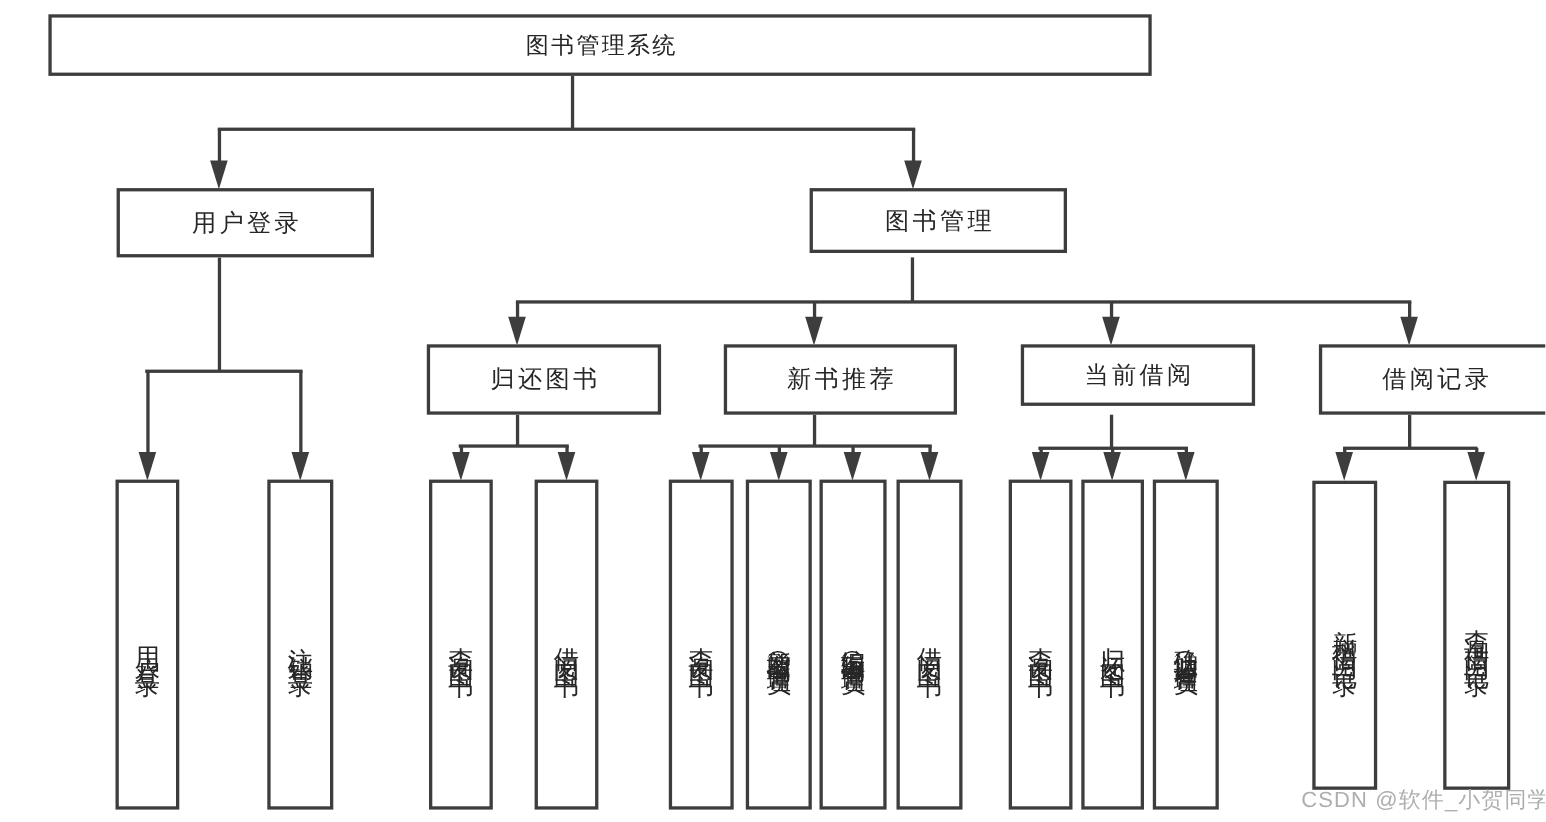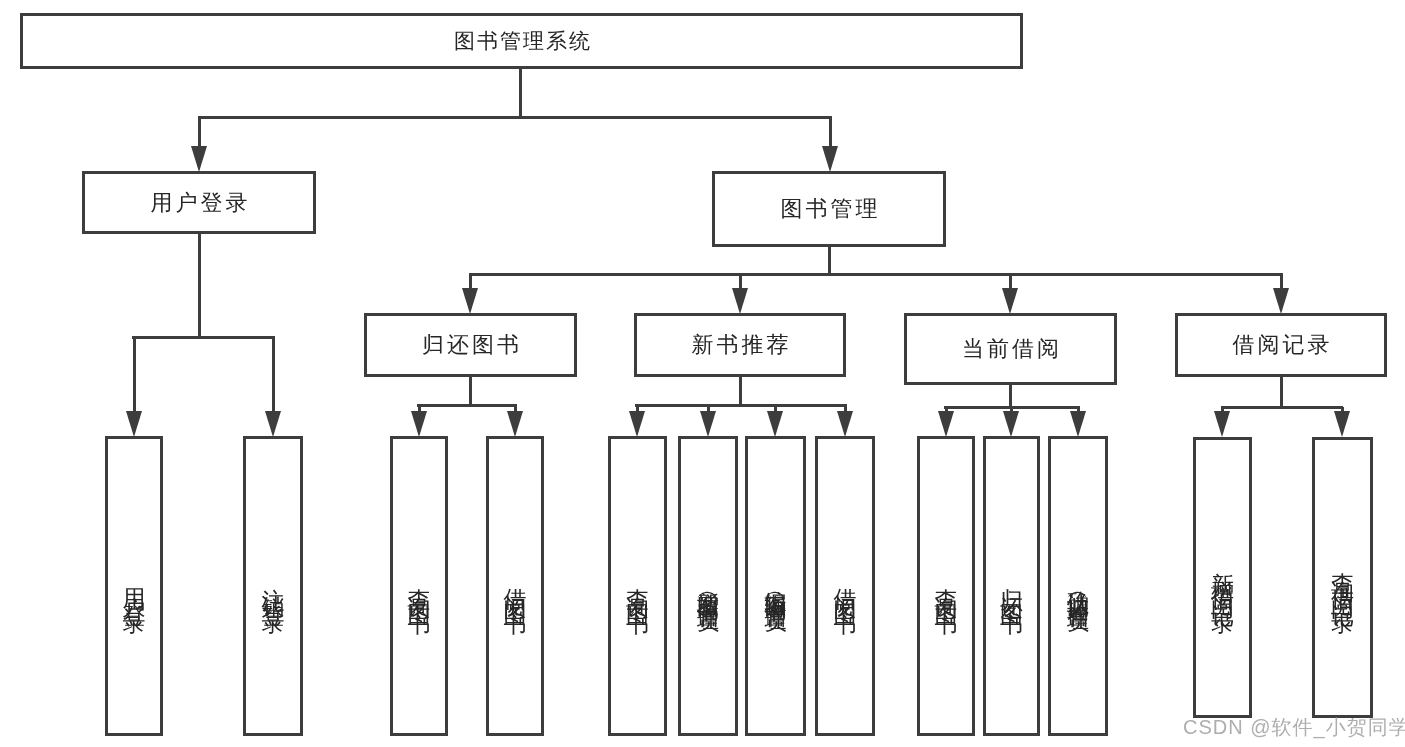--- a/index.html
+++ b/index.html
@@ -7,21 +7,21 @@
     position:relative;width:1405px;height:747px;background:#ffffff;
     font-family:"Liberation Sans","DejaVu Sans",sans-serif;
     overflow:hidden;
   }
   .node{
     position:absolute;box-sizing:border-box;
     border:3px solid #3d3d3d;background:#ffffff;
     display:flex;align-items:center;justify-content:center;
     color:#262626;z-index:2;
   }
-  .node.h{font-size:22px;letter-spacing:3px;}
+  .node.h{font-size:22px;letter-spacing:3px;margin-left:24px;}
   .node.h.root{font-size:21px;letter-spacing:2px;}
   .node.h .lbl{transform:translateX(1.5px);white-space:nowrap;}
   .node.v .lbl{
     writing-mode:vertical-rl;text-orientation:mixed;
     font-size:23px;letter-spacing:8px;line-height:1;
   }
   .node.v .lbl.long{font-size:22px;letter-spacing:3px;}
   .line{position:absolute;background:#3d3d3d;z-index:1;}
   .arrow-head{
     position:absolute;width:0;height:0;z-index:1;
@@ -89,30 +89,30 @@
       <div class="line" style="left: 1220.5px; top: 407px; width: 3px; height: 10px; background: rgb(61, 61, 61);"></div>
       <div class="arrow-head" style="left: 1214px; top: 411px; border-top-color: rgb(61, 61, 61);"></div>
       <div class="line" style="left: 1340.5px; top: 407px; width: 3px; height: 10px; background: rgb(61, 61, 61);"></div>
       <div class="arrow-head" style="left: 1334px; top: 411px; border-top-color: rgb(61, 61, 61);"></div>
       <div class="node h root" style="left: 20px; top: 13px; width: 1003px; height: 56px; border-color: rgb(61, 61, 61); color: rgb(38, 38, 38); background: rgb(255, 255, 255);">
         <span class="lbl">图书管理系统</span>
       </div>
       <div class="node h" style="left: 82px; top: 171px; width: 234px; height: 63px; border-color: rgb(61, 61, 61); color: rgb(38, 38, 38); background: rgb(255, 255, 255);">
         <span class="lbl">用户登录</span>
       </div>
-      <div class="node h" style="left: 712px; top: 171px; width: 234px; height: 76px; border-color: rgb(61, 61, 61); color: rgb(38, 38, 38); background: rgb(255, 255, 255);">
+      <div class="node h" style="left: 712px; top: 171px; width: 234px; height: 59px; border-color: rgb(61, 61, 61); color: rgb(38, 38, 38); background: rgb(255, 255, 255);">
         <span class="lbl">图书管理</span>
       </div>
       <div class="node h" style="left: 364px; top: 313px; width: 213px; height: 64px; border-color: rgb(61, 61, 61); color: rgb(38, 38, 38); background: rgb(255, 255, 255);">
         <span class="lbl">归还图书</span>
       </div>
       <div class="node h" style="left: 634px; top: 313px; width: 212px; height: 64px; border-color: rgb(61, 61, 61); color: rgb(38, 38, 38); background: rgb(255, 255, 255);">
         <span class="lbl">新书推荐</span>
       </div>
-      <div class="node h" style="left: 904px; top: 313px; width: 213px; height: 72px; border-color: rgb(61, 61, 61); color: rgb(38, 38, 38); background: rgb(255, 255, 255);">
+      <div class="node h" style="left: 904px; top: 313px; width: 213px; height: 56px; border-color: rgb(61, 61, 61); color: rgb(38, 38, 38); background: rgb(255, 255, 255);">
         <span class="lbl">当前借阅</span>
       </div>
       <div class="node h" style="left: 1175px; top: 313px; width: 212px; height: 64px; border-color: rgb(61, 61, 61); color: rgb(38, 38, 38); background: rgb(255, 255, 255);">
         <span class="lbl">借阅记录</span>
       </div>
       <div class="node v" style="left: 105px; top: 436px; width: 58px; height: 300px; border-color: rgb(61, 61, 61); color: rgb(38, 38, 38); background: rgb(255, 255, 255);">
         <span class="lbl">用户登录</span>
       </div>
       <div class="node v" style="left: 243px; top: 436px; width: 60px; height: 300px; border-color: rgb(61, 61, 61); color: rgb(38, 38, 38); background: rgb(255, 255, 255);">
         <span class="lbl">注销登录</span>

